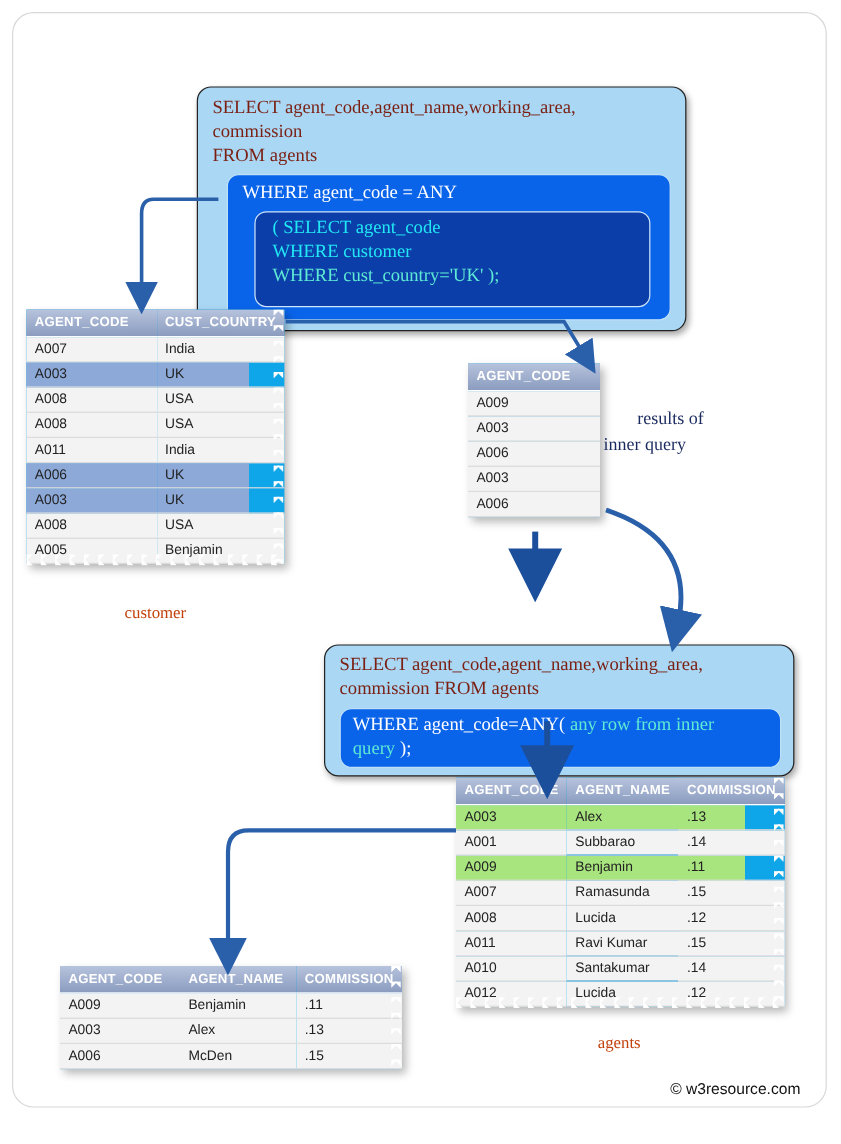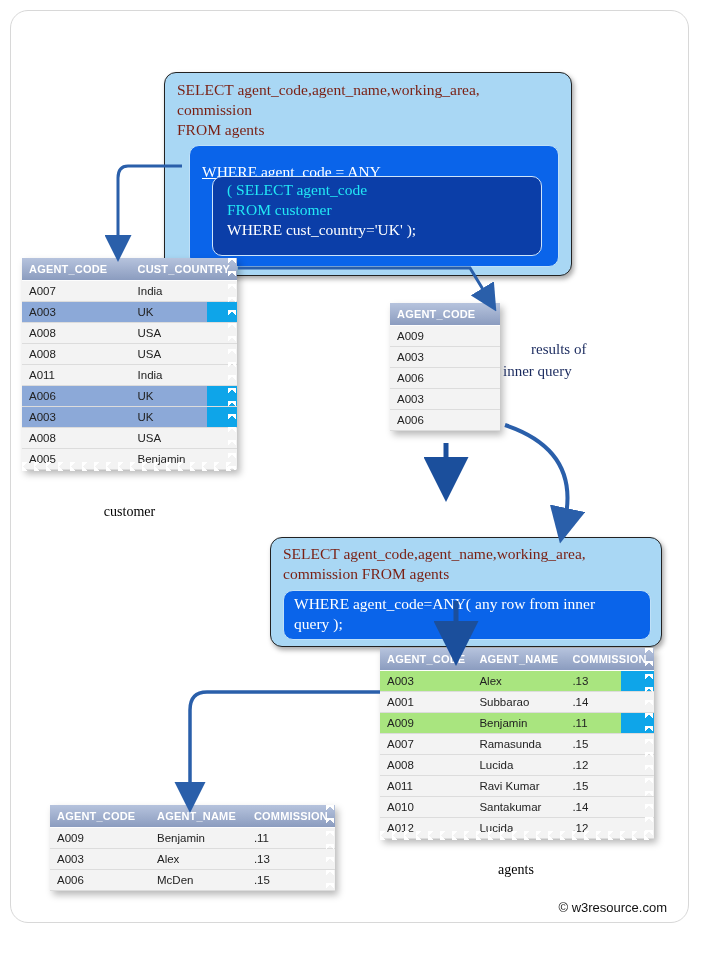--- a/index.html
+++ b/index.html
@@ -13,36 +13,36 @@
   .sqlbox{position:absolute;box-sizing:border-box;}
   .sql-outer{background:#a9d7f4;border:1px solid #222;border-radius:12px;
       box-shadow:2px 3px 5px rgba(0,0,0,.35);margin-top:48px;}
   .sql-mid{background:#0a64ea;border:1px solid #bfe0f8;border-radius:10px;}
   .sql-inner{background:#0b3ea8;border:1px solid #cfe6fb;border-radius:10px;}
 
   .sql-line{font-family:"Liberation Serif",serif;line-height:1.18;}
   .t-dark{color:#7a1f12;font-size:15.5px;}
   .t-white{color:#ffffff;font-size:15.5px;}
   .t-cyan{color:#22e8f5;font-size:15.5px;}
-  .t-yellow{color:#ffffff;font-size:15.5px;}
+  .t-yellow{color:#5eead4;font-size:15.5px;}
 
   
   .tbl-wrap{position:absolute;}
   .tbl{border-collapse:collapse;font-family:"Liberation Sans",sans-serif;
        font-size:11.5px;background:#0ea5e9;}
   .tbl th{background:linear-gradient(to bottom,#b6c3dd 0%,#8b9cbf 100%);
        color:#fff;font-weight:bold;font-size:11px;letter-spacing:.2px;
        text-align:left;padding:5px 7px;border:none;white-space:nowrap;}
   .tbl td{background:#f3f3f3;color:#222;padding:4px 7px;
        border-bottom:1px solid #dcdcdc;border-top:1px solid #fdfdfd;
        white-space:nowrap;}
   .tbl tr.hl-blue td{background:transparent;}
   .tbl tr.hl-green td{background:transparent;}
   .caption{position:absolute;font-family:"Liberation Serif",serif;
-       font-size:14px;color:#000000;text-align:center;}
+       font-size:14px;color:#c2410c;text-align:center;}
 
   .tbl-shadow{box-shadow:3px 4px 7px rgba(0,0,0,.28);}
 
   
   .torn-r{position:absolute;top:0;right:-1px;width:10px;height:100%;
       background:
         linear-gradient(135deg,#fff 25%,transparent 25%) 0 0/8px 13px,
         linear-gradient(225deg,#fff 25%,transparent 25%) 0 0/8px 13px;
       background-repeat:repeat-y;}
   .torn-b{position:absolute;left:0;bottom:-1px;height:9px;width:100%;
@@ -61,25 +61,25 @@
 <body>
 
 <div id="page-frame"></div>
 
 <div class="sqlbox sql-outer" style="left:164px;top:24px;width:408px;height:204px;">
   <div class="sql-line t-dark" style="position:absolute;left:12px;top:8px;">SELECT agent_code,agent_name,working_area,</div>
   <div class="sql-line t-dark" style="position:absolute;left:12px;top:28px;">commission</div>
   <div class="sql-line t-dark" style="position:absolute;left:12px;top:48px;">FROM  agents</div>
 
   <div class="sqlbox sql-mid" style="left:24px;top:72px;width:370px;height:122px;">
-    <div class="sql-line t-white" style="position:absolute;left:12px;top:17px;text-decoration:underline;">WHERE agent_code = ANY</div>
+    <div class="sql-line t-white" style="position:absolute;left:12px;top:6px;">WHERE agent_code = ANY</div>
 
     <div class="sqlbox sql-inner" style="left:22px;top:30px;width:330px;height:80px;">
       <div class="sql-line t-cyan" style="position:absolute;left:14px;top:4px;">( SELECT agent_code</div>
-      <div class="sql-line t-cyan" style="position:absolute;left:14px;top:24px;">FROM customer</div>
+      <div class="sql-line t-cyan" style="position:absolute;left:14px;top:24px;">WHERE customer</div>
       <div class="sql-line t-yellow" style="position:absolute;left:14px;top:44px;">WHERE cust_country='UK' );</div>
     </div>
   </div>
 </div>
 
 <div class="tbl-wrap" style="left:22px;top:258px;">
   <div style="position:relative;">
     <table class="tbl tbl-shadow" style="width:215px;">
       <thead>
         <tr>

